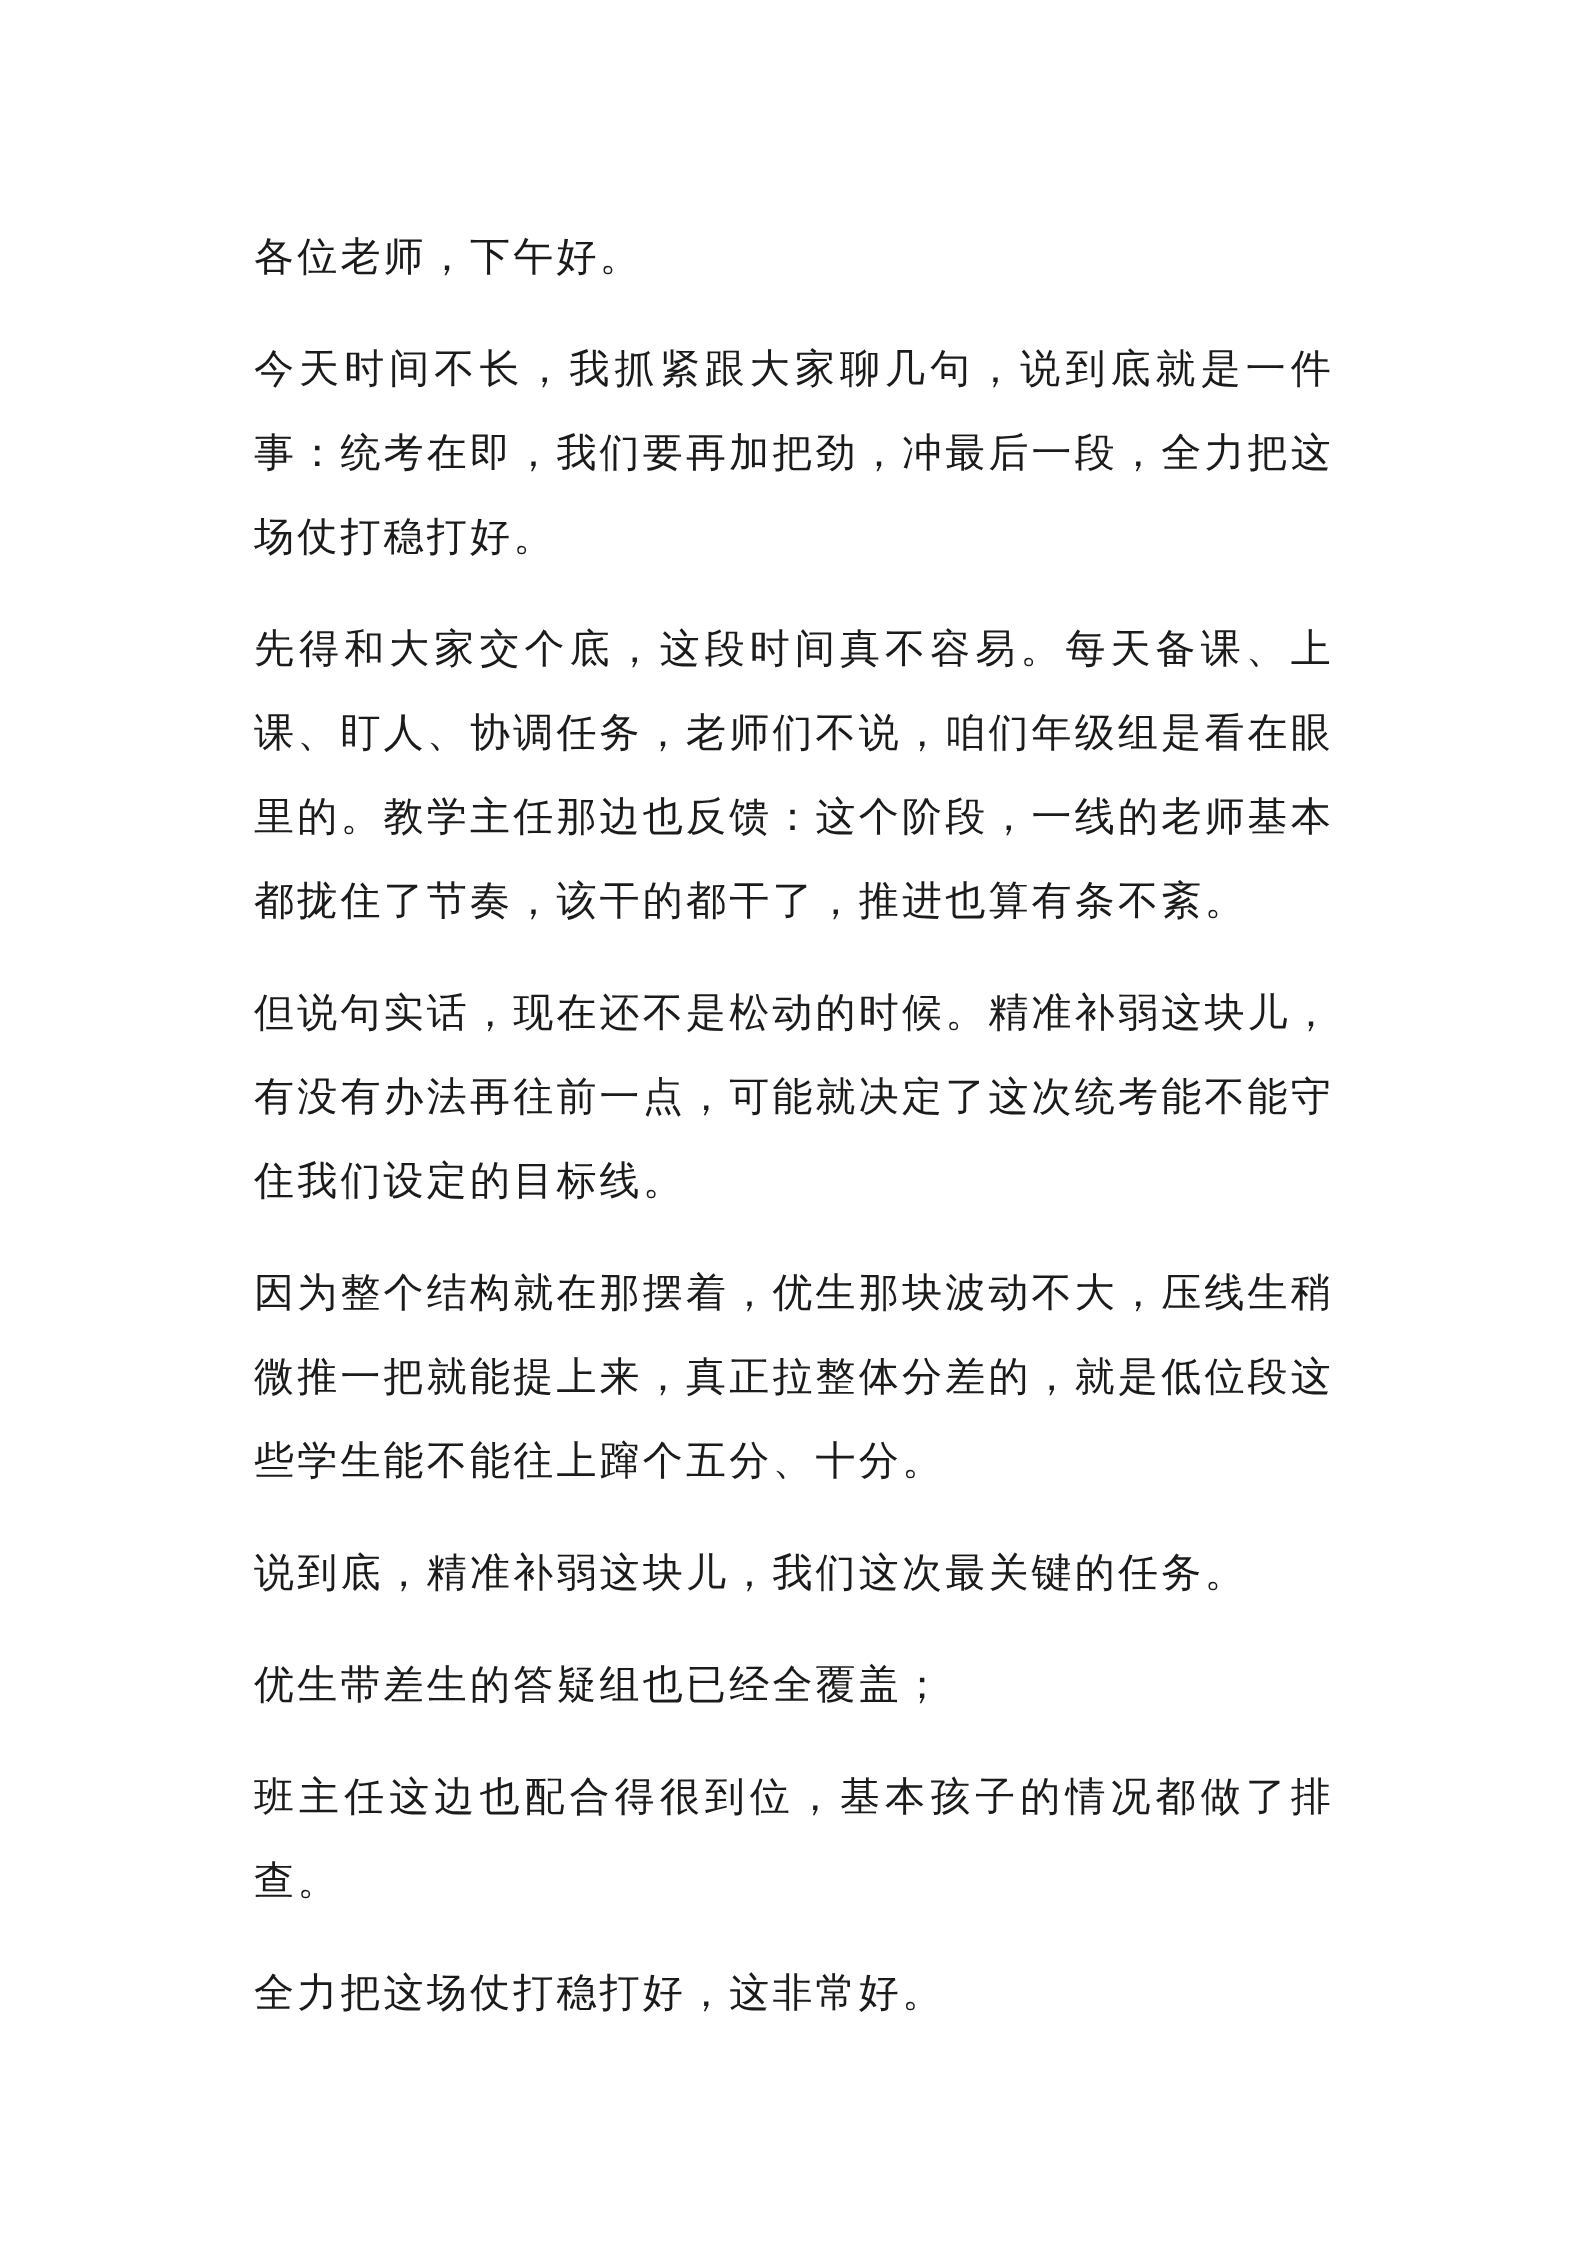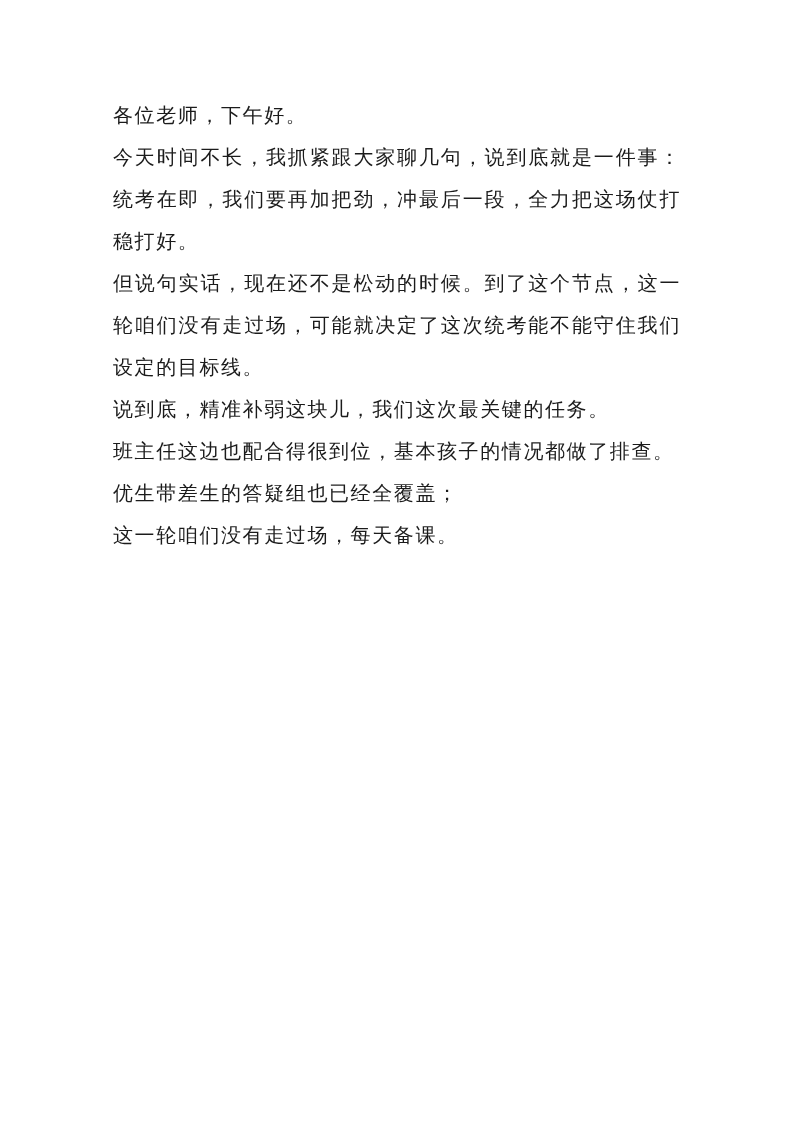--- a/index.html
+++ b/index.html
@@ -21,32 +21,34 @@
     top: 94px;
     width: 568px;
     font-size: 20px;
     line-height: 42px;
     color: #1b1b1b;
     text-align: justify;
     text-justify: inter-ideograph;
     letter-spacing: 1.6px;
   }
   .doc-body p {
-    margin: 0;
+    margin: 14px;
     padding: 0;
     text-align: justify;
     text-align-last: left;
   }
 </style>
 </head>
 <body>
 
 <div class="page">
   <div class="doc-body">
       <p>各位老师，下午好。</p>
       <p>今天时间不长，我抓紧跟大家聊几句，说到底就是一件事：统考在即，我们要再加把劲，冲最后一段，全力把这场仗打稳打好。</p>
-      <p>但说句实话，现在还不是松动的时候。到了这个节点，这一轮咱们没有走过场，可能就决定了这次统考能不能守住我们设定的目标线。</p>
+      <p>先得和大家交个底，这段时间真不容易。每天备课、上课、盯人、协调任务，老师们不说，咱们年级组是看在眼里的。教学主任那边也反馈：这个阶段，一线的老师基本都拢住了节奏，该干的都干了，推进也算有条不紊。</p>
+      <p>但说句实话，现在还不是松动的时候。精准补弱这块儿，有没有办法再往前一点，可能就决定了这次统考能不能守住我们设定的目标线。</p>
+      <p>因为整个结构就在那摆着，优生那块波动不大，压线生稍微推一把就能提上来，真正拉整体分差的，就是低位段这些学生能不能往上蹿个五分、十分。</p>
       <p>说到底，精准补弱这块儿，我们这次最关键的任务。</p>
+      <p>优生带差生的答疑组也已经全覆盖；</p>
       <p>班主任这边也配合得很到位，基本孩子的情况都做了排查。</p>
-      <p>优生带差生的答疑组也已经全覆盖；</p>
-      <p>这一轮咱们没有走过场，每天备课。</p>
+      <p>全力把这场仗打稳打好，这非常好。</p>
     </div>
 </div>
 
 </body></html>

